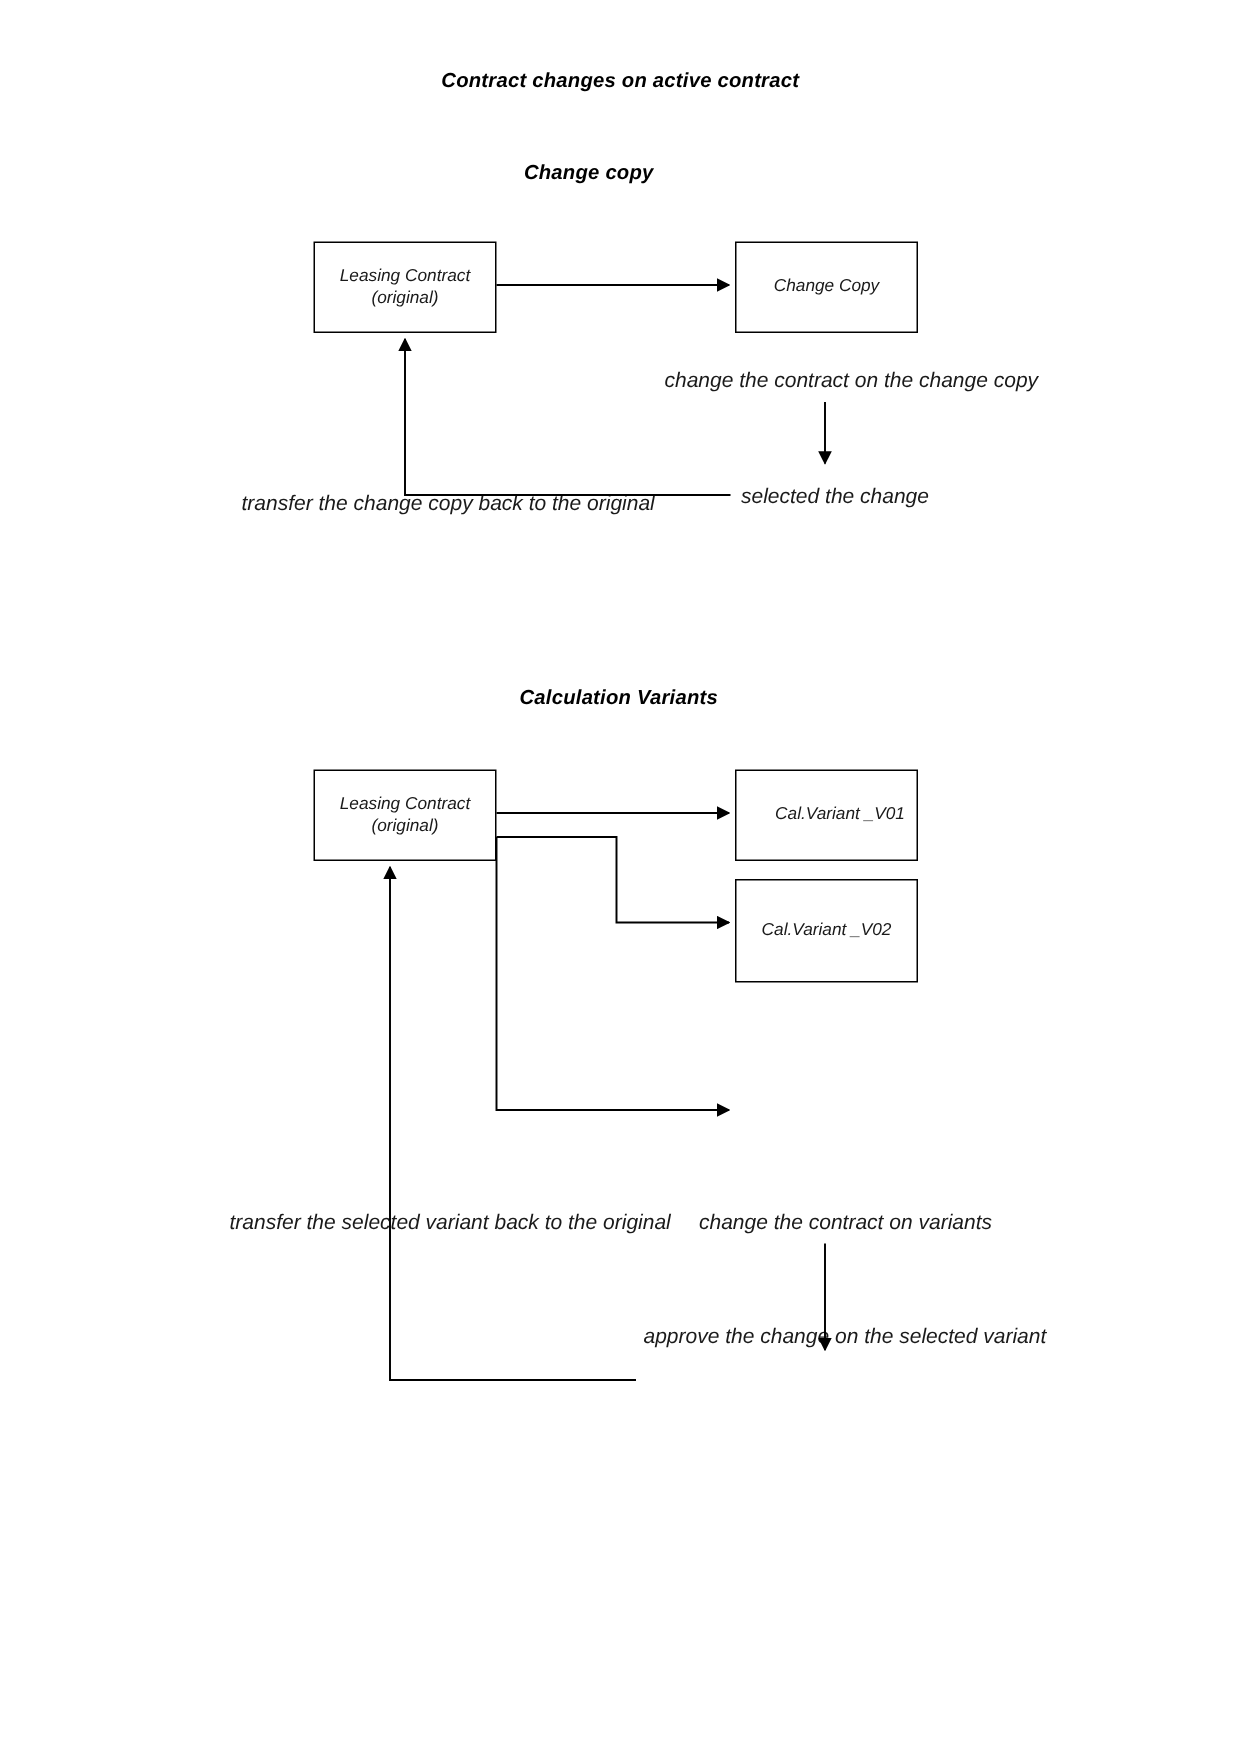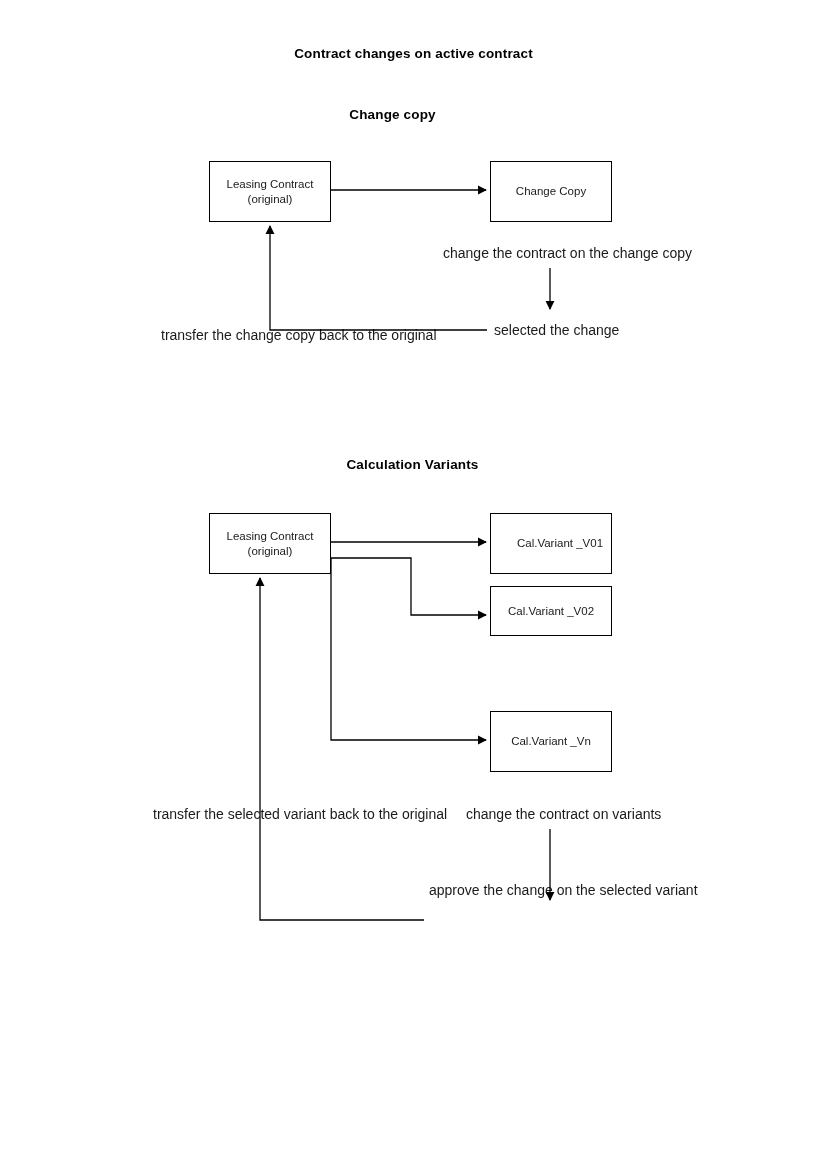--- a/index.html
+++ b/index.html
@@ -14,20 +14,21 @@
     font-family: "Liberation Sans", sans-serif;
     color: #000000;
     overflow: hidden;
   }
   #canvas {
     position: absolute;
     left: 0;
     top: 0;
     width: 827px;
     height: 1169px;
+    font-style: italic;
   }
   .svg-layer {
     position: absolute;
     left: 0;
     top: 0;
     width: 827px;
     height: 1169px;
     pointer-events: none;
   }
   .main-title {
@@ -112,31 +113,26 @@
       <span>(original)</span>
     </div>
   </div>
 
   <div class="node-box" id="node-v01" style="left:490px; top:513px; width:122px; height:61px;padding-left:18px;">
     <div>
       <span>Cal.Variant _V01</span>
     </div>
   </div>
 
-  <div class="node-box" id="node-v02" style="left:490px; top:586px; width:122px; height:50px;text-align:center;">
+  <div class="node-box" id="node-v02" style="left:490px; top:586px; width:122px; height:69px;text-align:center;">
     <div>
       <span>Cal.Variant _V02</span>
     </div>
   </div>
 
-  <div class="node-box" id="node-vn" style="left:490px; top:711px; width:122px; height:61px;">
-    <div>
-      <span>Cal.Variant _Vn</span>
-    </div>
-  </div>
 
   <div class="edge-label" style="left:153px; top:807px;">transfer the selected variant back to the original</div>
 
   <div class="edge-label" style="left:466px; top:807px;">change the contract on variants</div>
 
   <div class="edge-label" style="left:429px; top:883px;">approve the change on the selected variant</div>
 
   <svg class="svg-layer" viewBox="0 0 827 1169">
     <defs>
       <marker id="arrow" viewBox="0 0 10 10" refX="9" refY="5" markerWidth="7" markerHeight="7" orient="auto-start-reverse">

